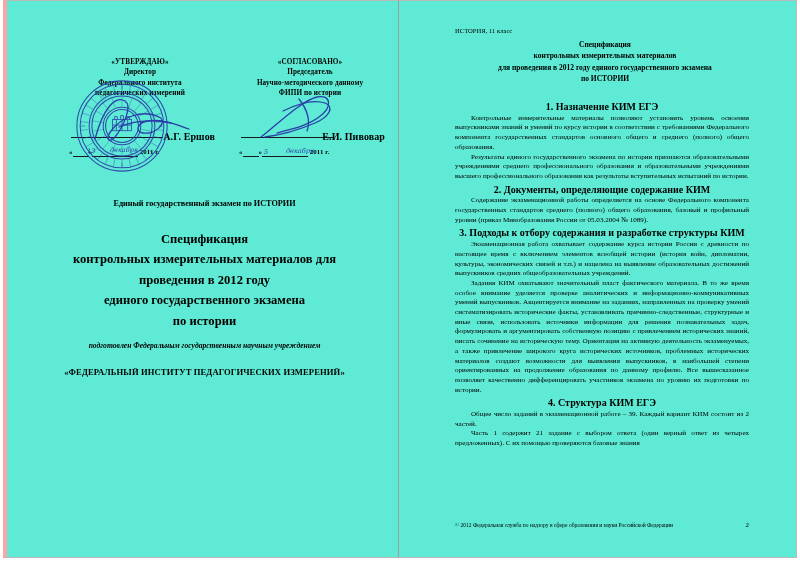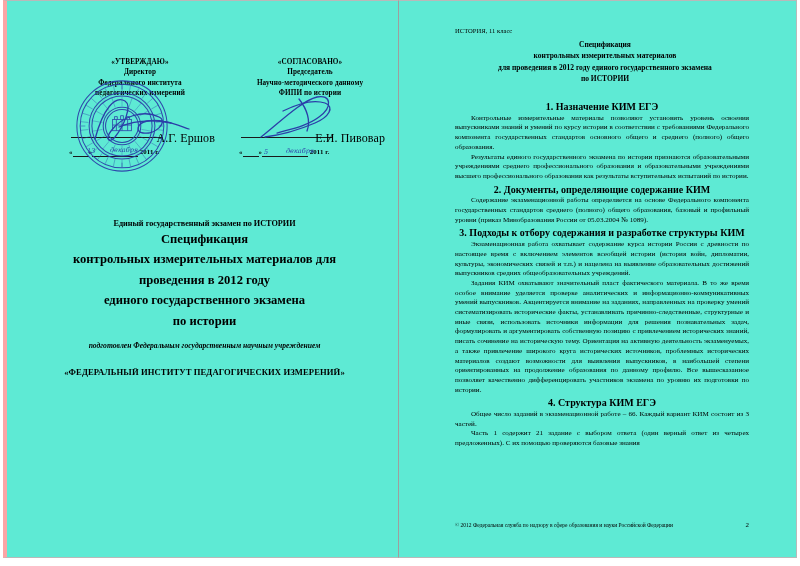--- a/index.html
+++ b/index.html
@@ -74,22 +74,22 @@
     position: absolute;
     left: 6px;
     right: 52px;
     top: 34px;
     border-bottom: 1px solid #1a1a1a;
   }
   .sig-name {
     position: absolute;
     right: 0;
     top: 27px;
-    font-size: 12px;
-    font-weight: normal;
+    font-size: 10px;
+    font-weight: bold;
     white-space: nowrap;
   }
   .date-row {
     position: absolute;
     left: 4px;
     right: 0;
     top: 44px;
     font-size: 6.8px;
     font-weight: bold;
     text-align: left;
@@ -131,21 +131,20 @@
   .scribble-right { left: 248px; top: 92px; width: 110px; height: 54px; }
 
   .exam-line {
     position: absolute;
     top: 198px;
     left: 0;
     width: 395px;
     text-align: center;
     font-size: 8.2px;
     font-weight: bold;
-    margin-top: 20px;
   }
   .main-title {
     position: absolute;
     top: 228px;
     left: 0;
     width: 395px;
     text-align: center;
     font-size: 12.6px;
     font-weight: bold;
     line-height: 1.62;
@@ -495,21 +494,21 @@
       <p>Результаты единого государственного экзамена по истории признаются образовательными учреждениями среднего профессионального образования и образовательными учреждениями высшего профессионального образования как результаты вступительных испытаний по истории.</p>
 
       <h3>2. Документы, определяющие содержание КИМ</h3>
       <p>Содержание экзаменационной работы определяется на основе Федерального компонента государственных стандартов среднего (полного) общего образования, базовый и профильный уровни (приказ Минобразования России от 05.03.2004 № 1089).</p>
 
       <h3>3. Подходы к отбору содержания и разработке структуры КИМ</h3>
       <p>Экзаменационная работа охватывает содержание курса истории России с древности по настоящее время с включением элементов всеобщей истории (история войн, дипломатии, культуры, экономических связей и т.п.) и нацелена на выявление образовательных достижений выпускников средних общеобразовательных учреждений.</p>
       <p>Задания КИМ охватывают значительный пласт фактического материала. В то же время особое внимание уделяется проверке аналитических и информационно-коммуникативных умений выпускников. Акцентируется внимание на заданиях, направленных на проверку умений систематизировать исторические факты, устанавливать причинно-следственные, структурные и иные связи, использовать источники информации для решения познавательных задач, формулировать и аргументировать собственную позицию с привлечением исторических знаний, писать сочинение на историческую тему. Ориентация на активную деятельность экзаменуемых, а также привлечение широкого круга исторических источников, проблемных исторических материалов создают возможности для выявления выпускников, в наибольшей степени ориентированных на продолжение образования по данному профилю. Все вышесказанное позволяет качественно дифференцировать участников экзамена по уровню их подготовки по истории.</p>
 
       <h3>4. Структура КИМ ЕГЭ</h3>
-      <p>Общее число заданий в экзаменационной работе – 66. Каждый вариант КИМ состоит из 3 частей.</p>
+      <p>Общее число заданий в экзаменационной работе – 39. Каждый вариант КИМ состоит из 2 частей.</p>
       <p>Часть 1 содержит 21 задание с выбором ответа (один верный ответ из четырех предложенных). С их помощью проверяются базовые знания</p>
     </div>
 
     <div class="r-footer">
       <span class="copy">© 2012  Федеральная служба по надзору в сфере образования и науки Российской Федерации</span>
       <span class="pg">2</span>
     </div>
   </div>
 
 </div>

